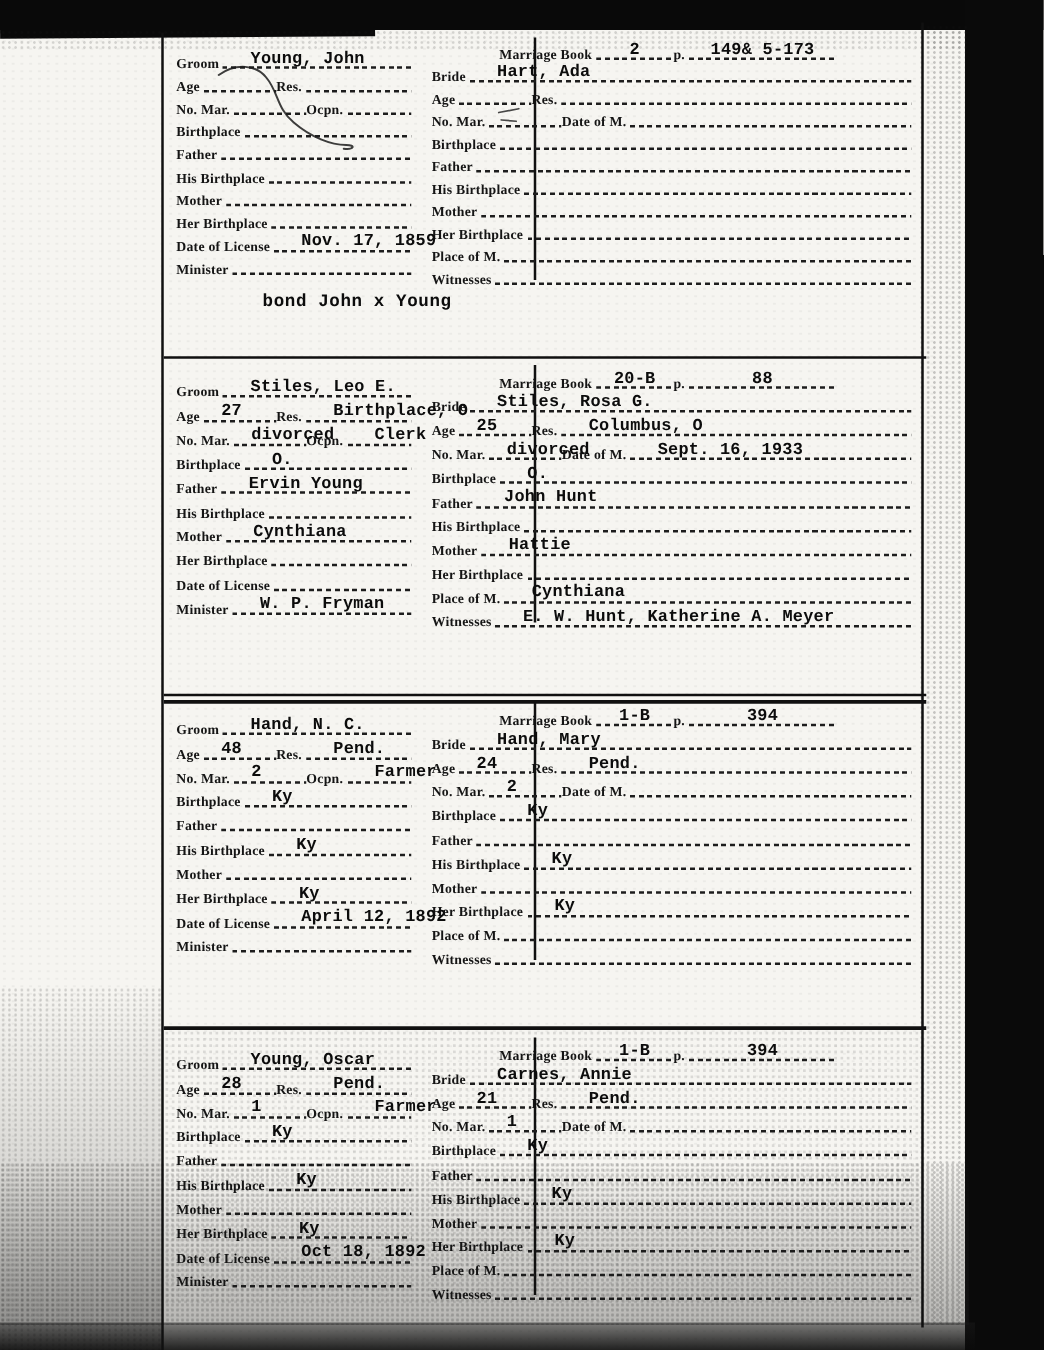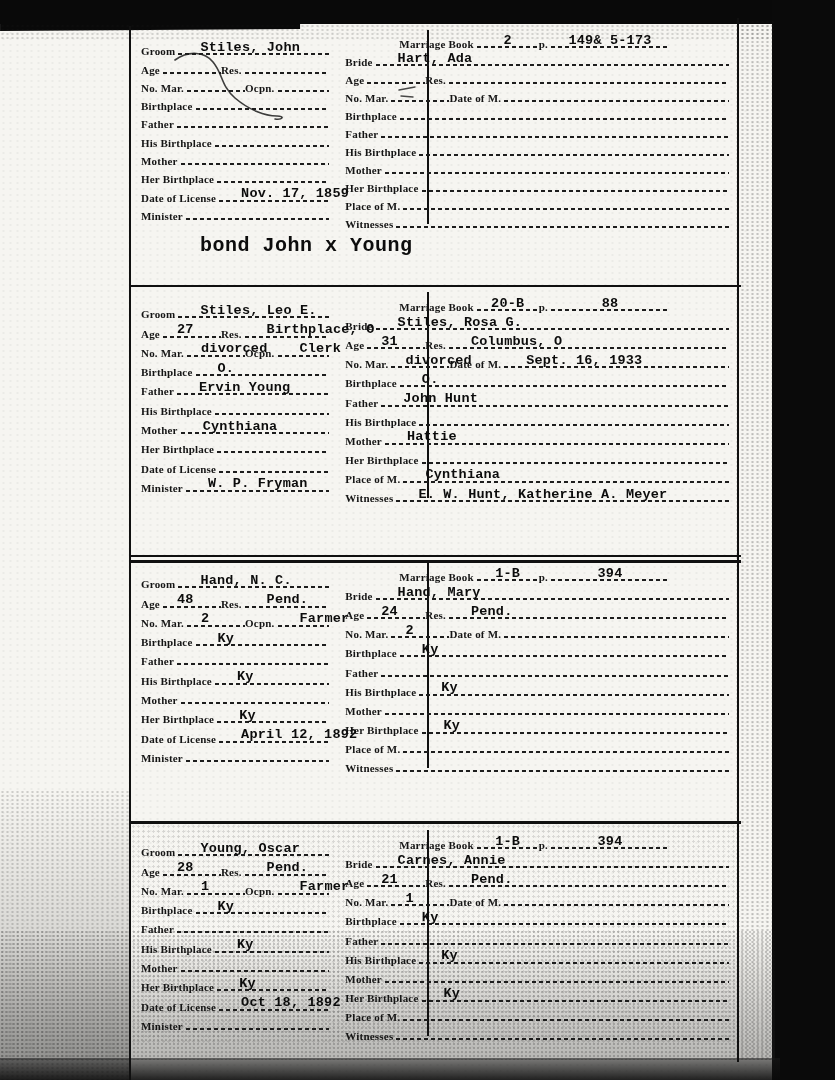--- a/index.html
+++ b/index.html
@@ -56,21 +56,21 @@
   .fill{flex:1;height:2px;margin:0 0 2px 3px;position:relative;
         background:repeating-linear-gradient(90deg,#1d1d1d 0 4px,transparent 4px 7px);}
   .typed{font-family:"Liberation Mono", monospace;font-weight:bold;color:#0c0c0c;}
   .val{position:absolute;left:22px;bottom:1px;font-size:13.5px;line-height:1;white-space:nowrap;letter-spacing:.2px;}
   .field.fixed .val{left:14px;}
   
   .hrow{display:flex;align-items:flex-end;height:var(--rowh);padding:0 60px 0 54px;}
   .hrow .hfill-b{flex:0 0 62px;}
   .hrow .hfill-p{flex:0 0 118px;}
   .hrow .val{left:50%;transform:translateX(-50%);}
-  .note{position:absolute;left:200px;top:234px;font-size:20px;letter-spacing:.5px;}
+  .note{position:absolute;left:210px;top:234px;font-size:14px;letter-spacing:.5px;}
   .scribble{position:absolute;left:131px;top:30px;width:606px;height:200px;pointer-events:none;}
 </style>
 </head>
 <body>
 
 <div class="page">
 
   <div class="bar-top2"></div>
   <div class="bar-top"></div>
   <div class="bar-right"></div>
@@ -87,21 +87,21 @@
   <div class="hsep sep2a"></div>
   <div class="hsep sep2b"></div>
   <div class="hsep sep3"></div>
 
   <section class="card card1">
     <div class="col left">
         <div class="row">
           <span class="field">
     <span class="lbl">Groom</span>
     <span class="fill">
-              <span class="val typed">Stiles, John</span>
+              <span class="val typed">Young, John</span>
             </span>
   </span>
         </div>
         <div class="row">
           <span class="field fixed">
     <span class="lbl">Age</span>
     <span class="fill">
               <span class="val typed"></span>
             </span>
   </span>
@@ -407,21 +407,21 @@
     <span class="lbl">Bride</span>
     <span class="fill">
               <span class="val typed">Stiles, Rosa G.</span>
             </span>
   </span>
         </div>
         <div class="row">
           <span class="field fixed">
     <span class="lbl">Age</span>
     <span class="fill">
-              <span class="val typed">31</span>
+              <span class="val typed">25</span>
             </span>
   </span>
           <span class="field">
     <span class="lbl">Res.</span>
     <span class="fill">
               <span class="val typed">Columbus, O</span>
             </span>
   </span>
         </div>
         <div class="row">

